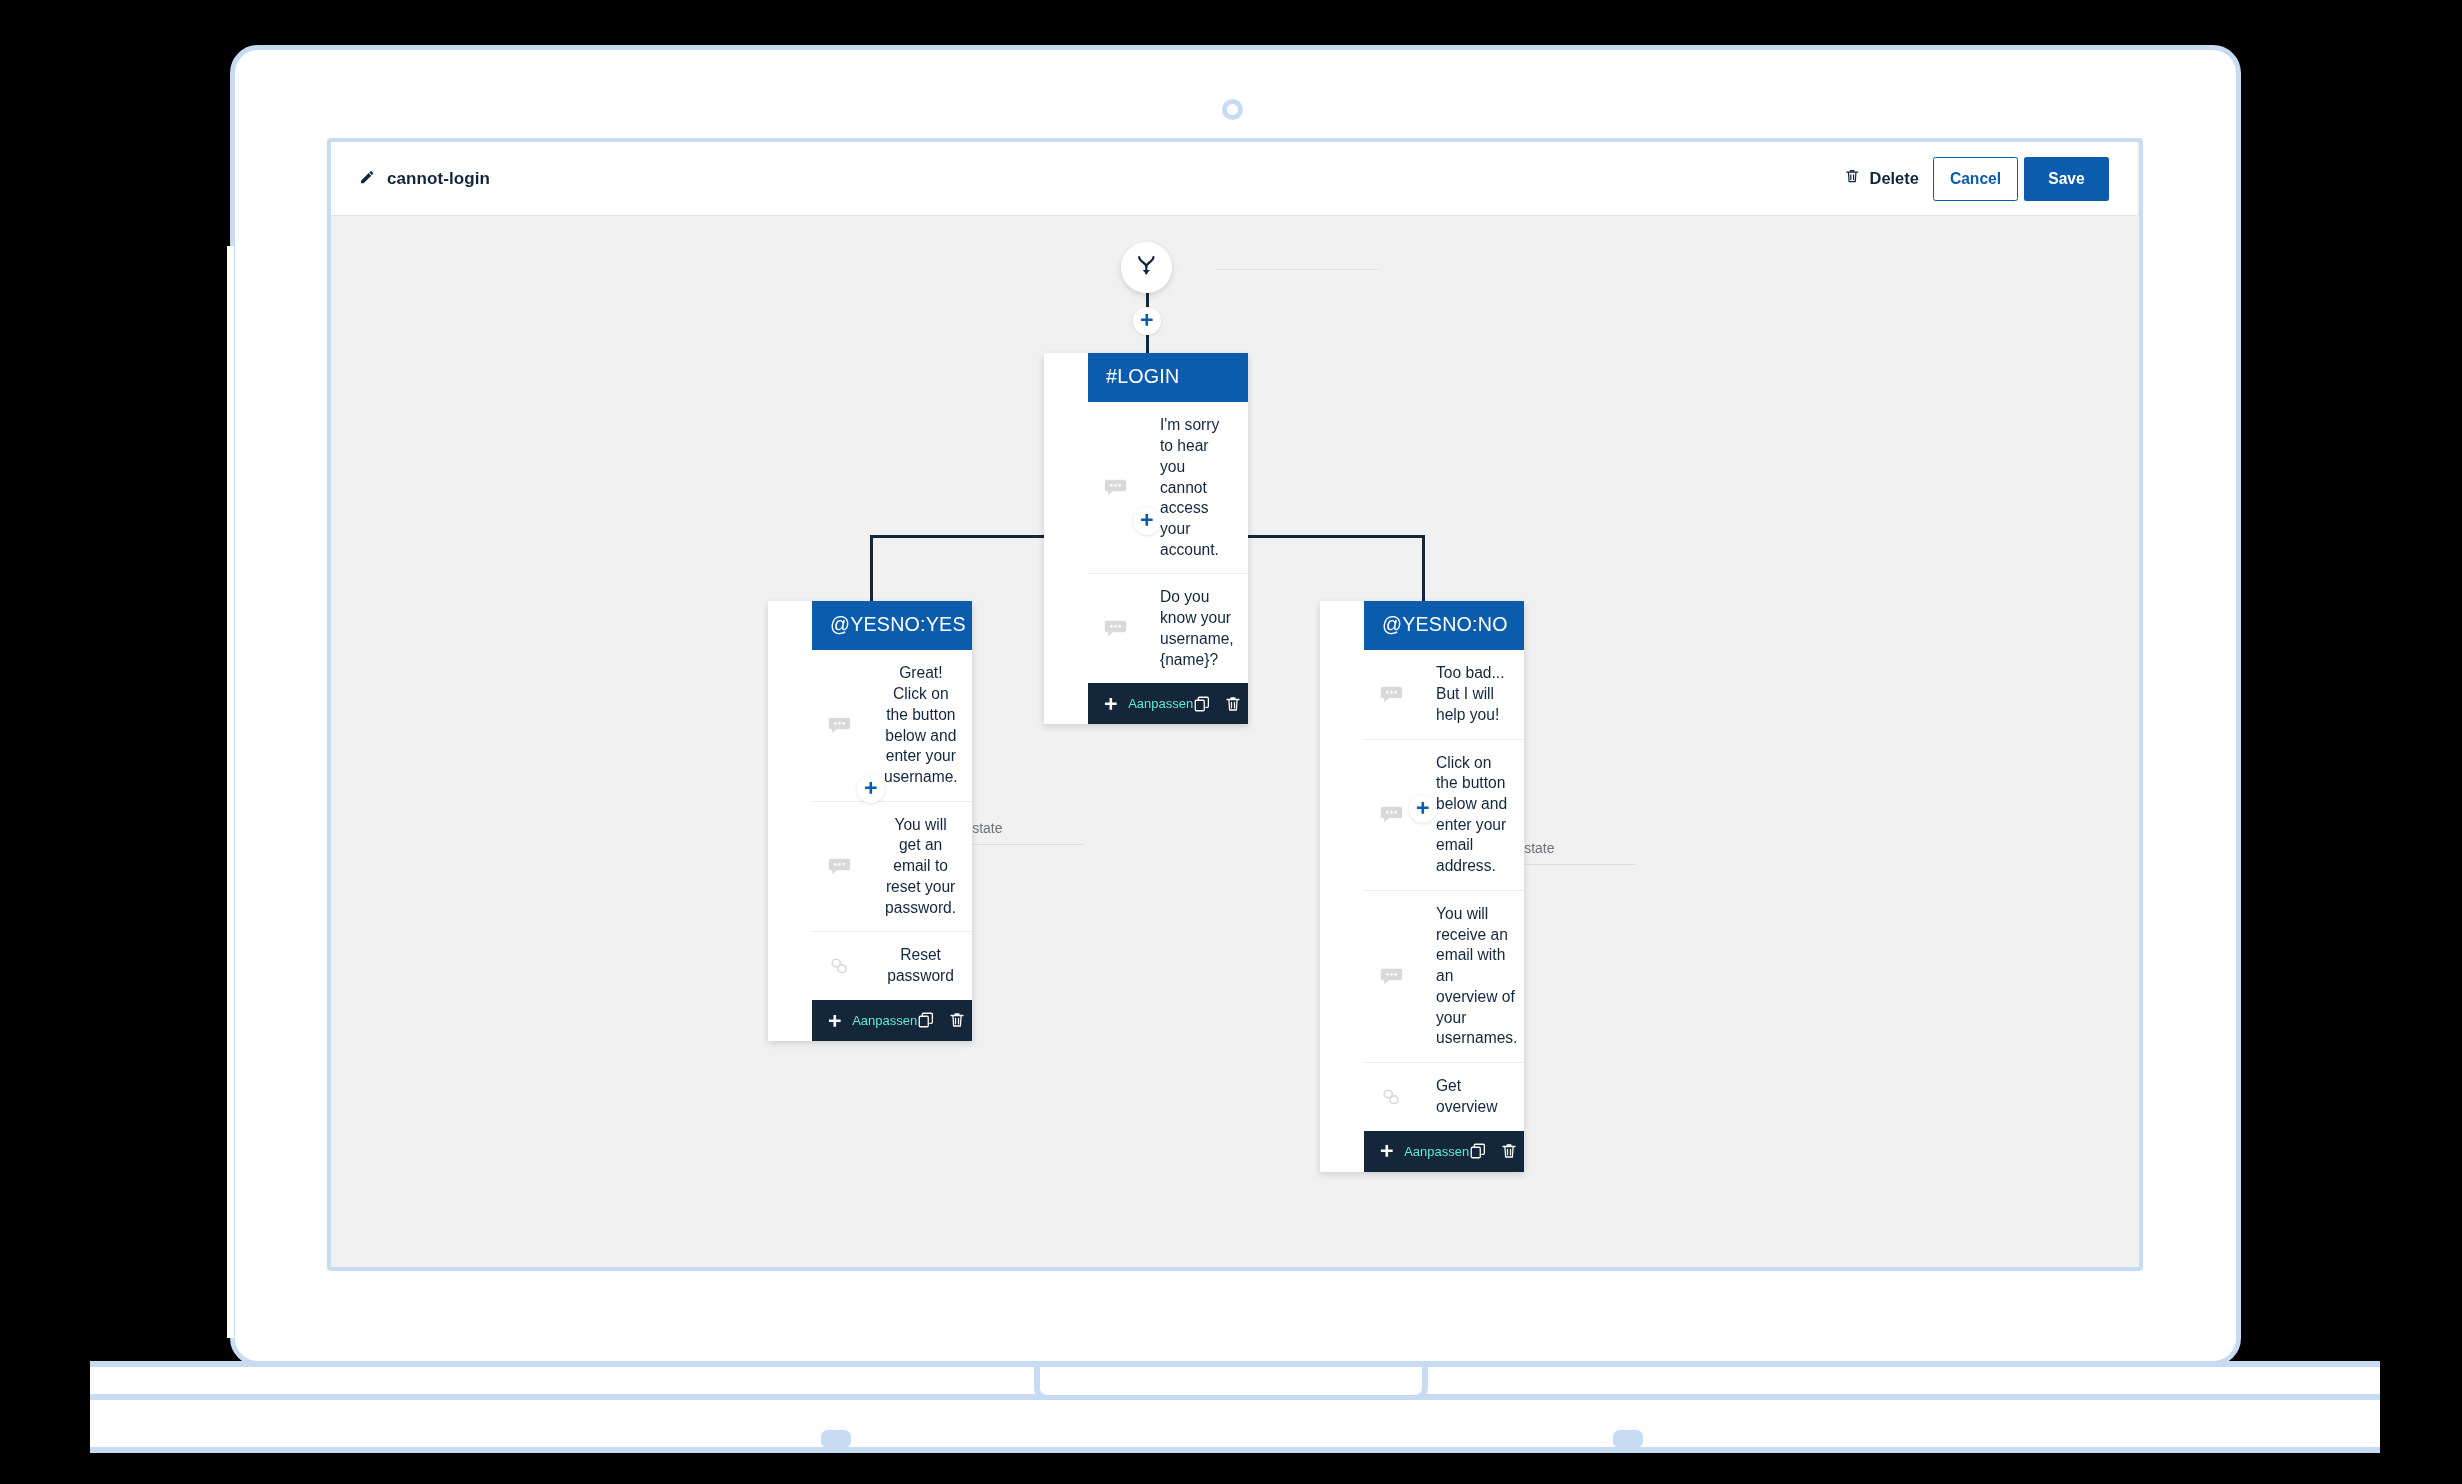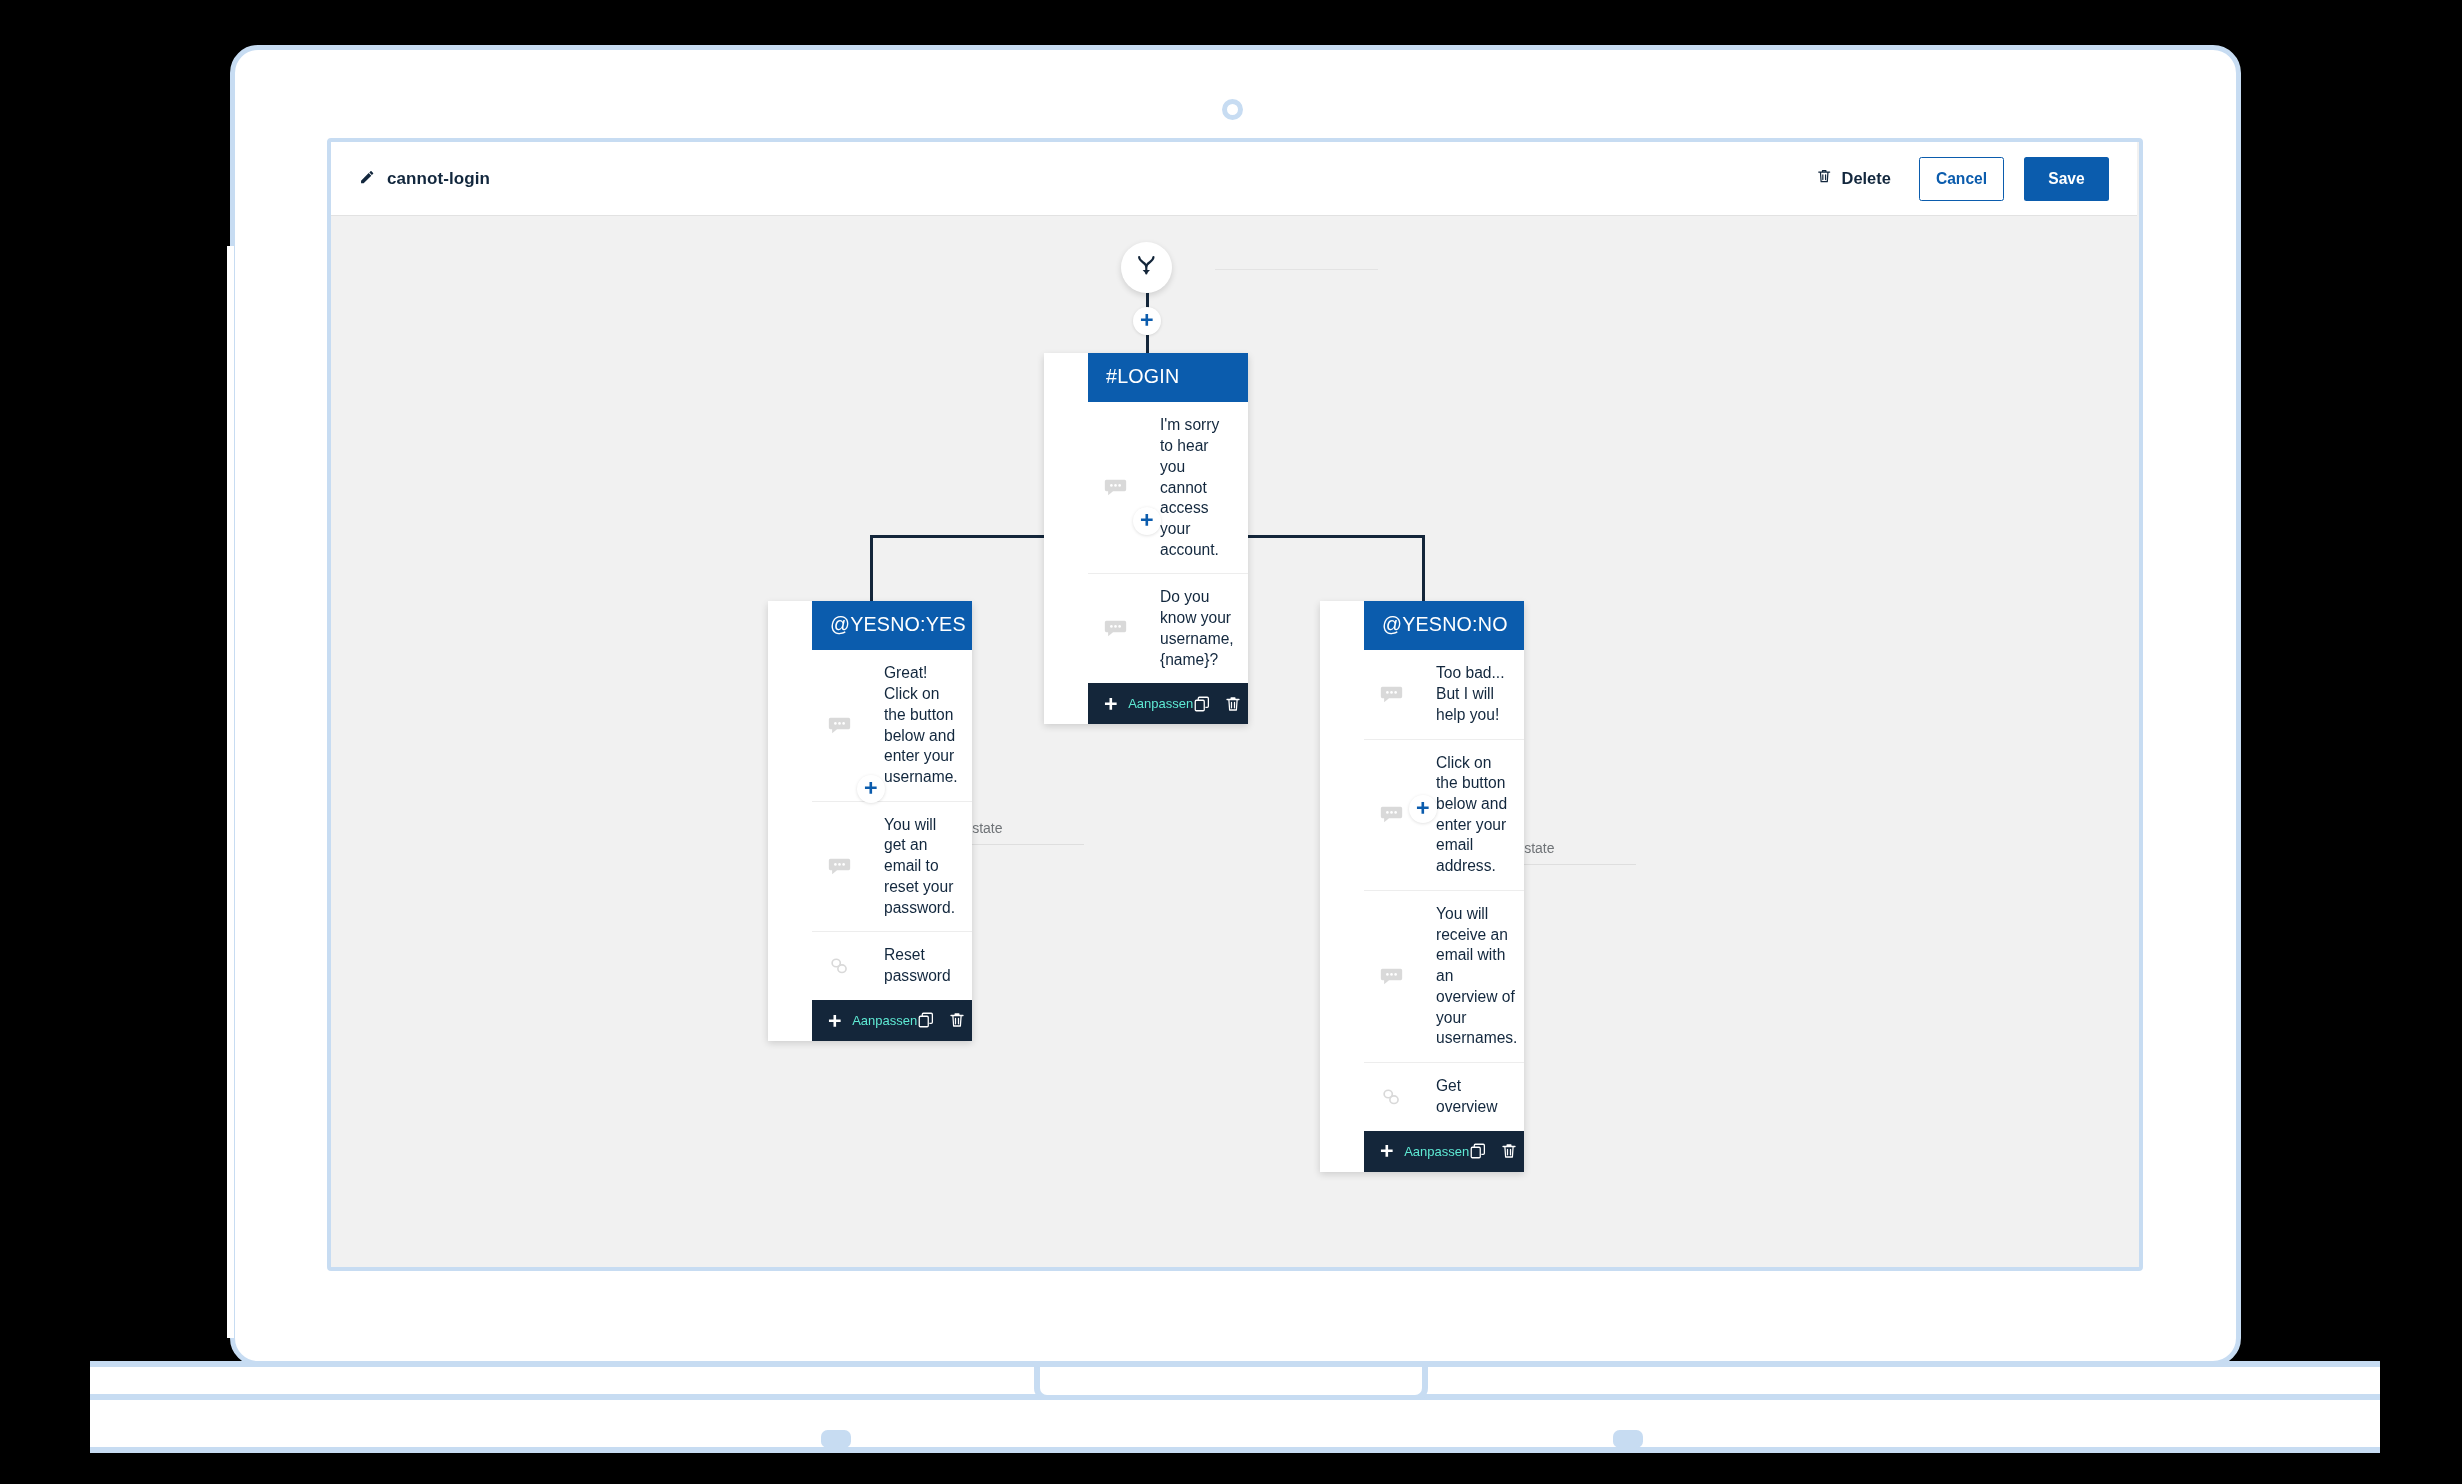--- a/index.html
+++ b/index.html
@@ -105,21 +105,21 @@
   #header-title {
     font-size: 17px;
     font-weight: bold;
     color: #12273d;
     letter-spacing: 0.1px;
   }
   #header-right {
     margin-left: auto;
     display: flex;
     align-items: center;
-    gap: 20px;
+    gap: 6px;
   }
   #delete-button {
     display: flex; align-items: center; gap: 9px;
     font-size: 16.4px; font-weight: bold; color: #12273d;
     background: none; border: none; cursor: pointer;
     padding: 6.6px 8.2px;
     font-family: "Liberation Sans", sans-serif;
   }
   #cancel-button {
     width: 85px; height: 44px;
@@ -365,21 +365,21 @@
           <svg viewBox="0 0 24 24" fill="#0b5cad">
               <path d="M10 3h4v7h7v4h-7v7h-4v-7H3v-4h7z"></path>
             </svg>
         </span>
       </div>
 
       <div class="conn-h" style="left:539px; top:318px; width:554px;"></div>
       <div class="conn-v" style="left:539px; top:318px; height:67px;"></div>
       <div class="conn-v" style="left:1091px; top:318px; height:67px;"></div>
 
-      <div class="flow-node" id="node-yesno-yes" style="left:437px; top:384px; width:204px;">
+      <div class="flow-node" id="node-yesno-yes" style="left:437px; top:384px; width:204px;text-align:center;">
         <div class="node-header">@YESNO:YES</div>
         <div class="node-rows">
 
           <div class="node-row">
             <span class="row-icon">
               <svg viewBox="0 0 28 24" fill="#d9d9d9">
                 <path d="M3 2h22a2 2 0 0 1 2 2v10a2 2 0 0 1-2 2H11l-6 5v-5H3a2 2 0 0 1-2-2V4a2 2 0 0 1 2-2z"></path>
                 <circle cx="9" cy="9" r="1.6" fill="#ffffff"></circle>
                   <circle cx="14" cy="9" r="1.6" fill="#ffffff"></circle>
                   <circle cx="19" cy="9" r="1.6" fill="#ffffff"></circle>

